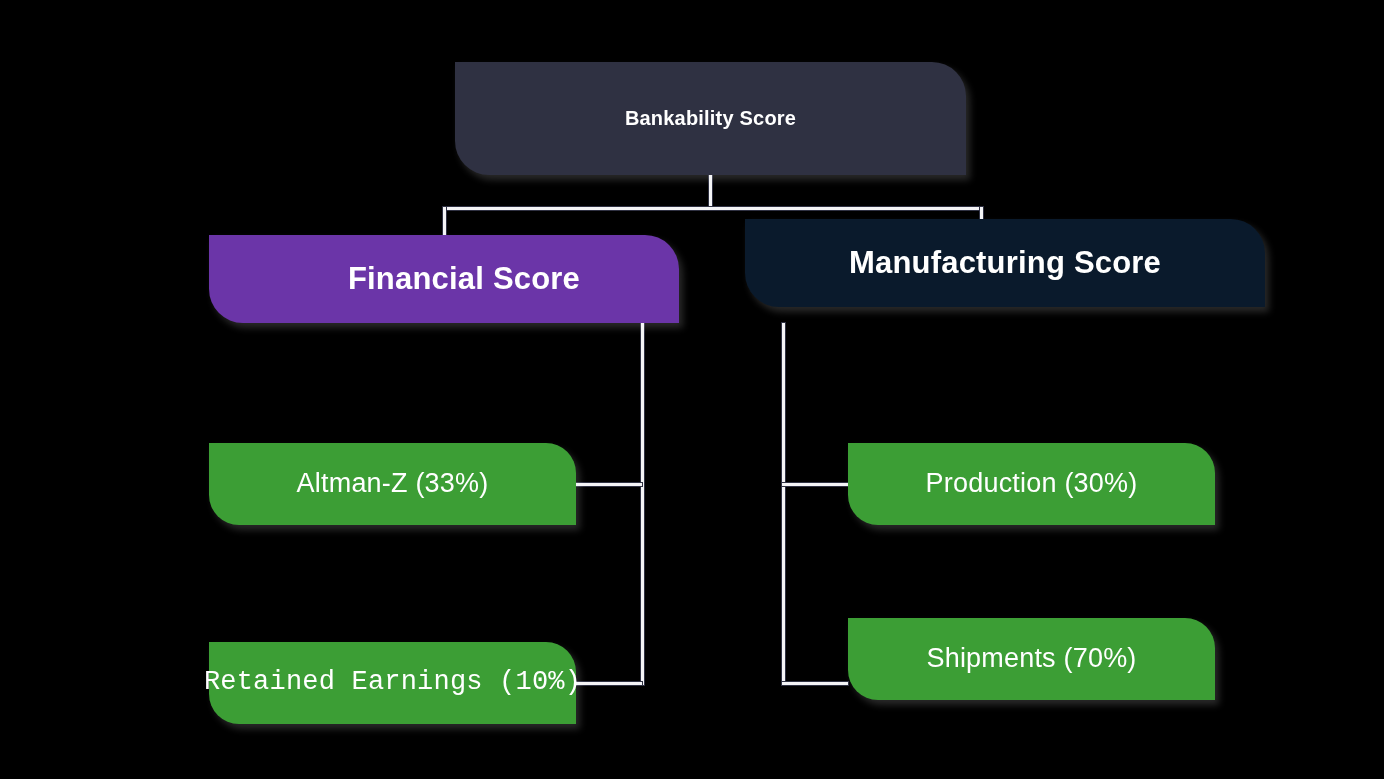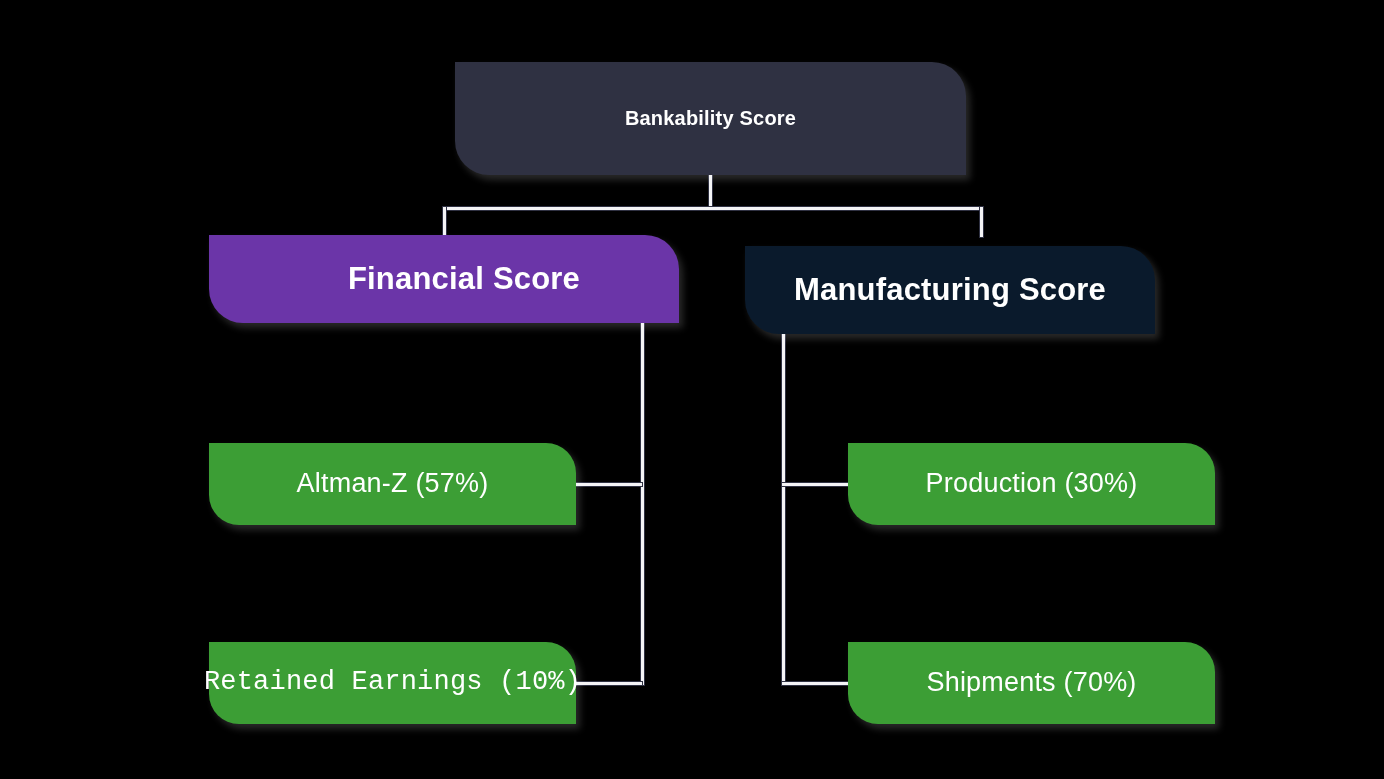--- a/index.html
+++ b/index.html
@@ -78,33 +78,33 @@
   <div class="conn" style="left:782px; top:682px; width:66px; height:3px;"></div>
 
   <div class="node root" style="left:455px; top:62px; width:511px; height:113px; background:#2f3142;">
     <span>Bankability Score</span>
   </div>
 
   <div class="node level2" style="left:209px; top:235px; width:470px; height:88px; background:#6b35a8;padding-left:40px;">
     <span>Financial Score</span>
   </div>
 
-  <div class="node level2" style="left:745px; top:246px; width:410px; height:88px; background:#0a1a2c;">
+  <div class="node level2" style="left:745px; top:219px; width:520px; height:88px; background:#0a1a2c;">
     <span>Manufacturing Score</span>
   </div>
 
   <div class="node leaf" style="left:209px; top:443px; width:367px; height:82px; background:#3c9e35;">
-    <span>Altman-Z (57%)</span>
+    <span>Altman-Z (33%)</span>
   </div>
 
   <div class="node leaf" style="left:209px; top:642px; width:367px; height:82px; background:#3c9e35;font-family:Liberation Mono, monospace;">
     <span>Retained Earnings (10%)</span>
   </div>
 
   <div class="node leaf" style="left:848px; top:443px; width:367px; height:82px; background:#3c9e35;">
     <span>Production (30%)</span>
   </div>
 
-  <div class="node leaf" style="left:848px; top:642px; width:367px; height:82px; background:#3c9e35;">
+  <div class="node leaf" style="left:848px; top:618px; width:367px; height:82px; background:#3c9e35;">
     <span>Shipments (70%)</span>
   </div>
 
 </div>
 
 </body></html>

